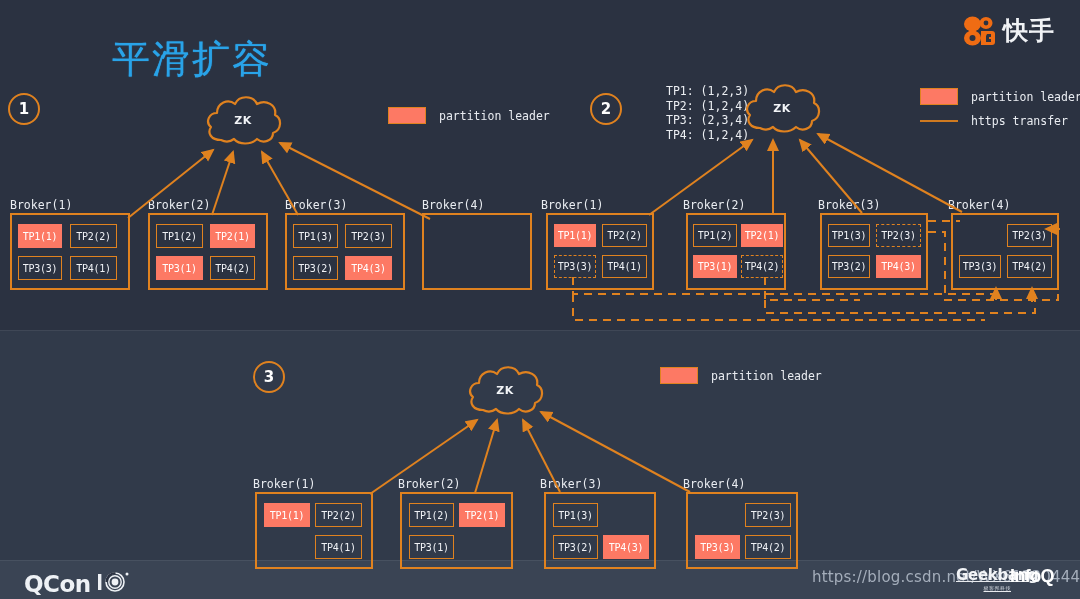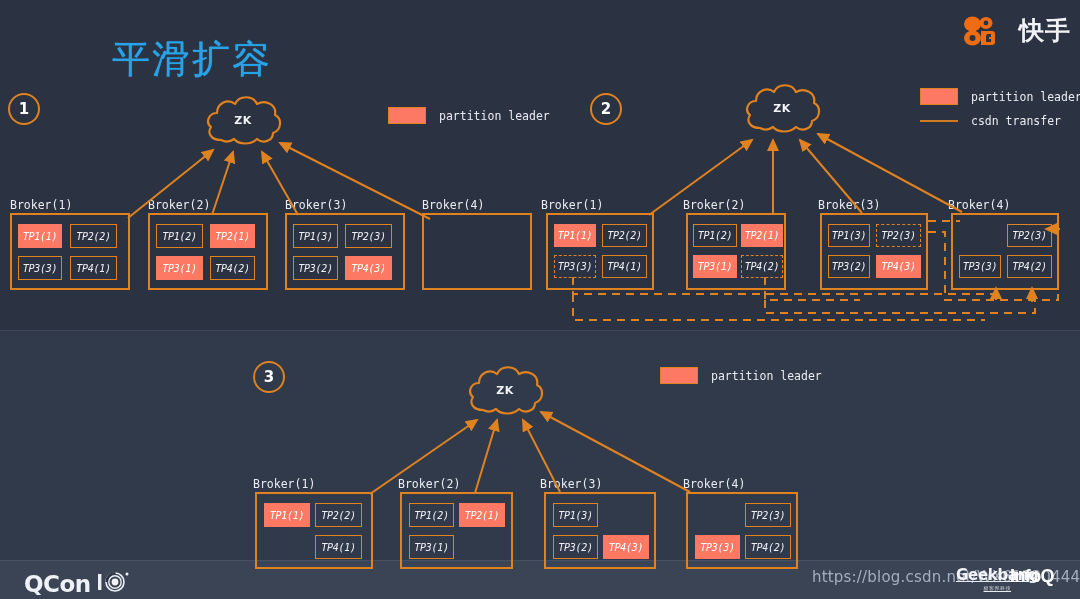--- a/index.html
+++ b/index.html
@@ -21,21 +21,21 @@
   
   .title{
     position:absolute;left:103px;top:34px;
     font-family:"DejaVu Sans","Liberation Sans",sans-serif;
     font-size:38px;font-weight:400;color:#29a3e8;letter-spacing:2px;
     text-shadow:0 0 1px #29a3e8;
     margin-left:9px;
   }
 
   
-  .ks-logo{position:absolute;left:960px;top:14px;display:flex;align-items:flex-end;gap:21px;}
+  .ks-logo{position:absolute;left:960px;top:14px;display:flex;align-items:flex-end;gap:5px;}
   .ks-mark{width:38px;height:32px;position:relative;}
   .ks-text{
     font-family:"DejaVu Sans","Liberation Sans",sans-serif;
     font-size:25px;color:#f0f2f5;font-weight:600;letter-spacing:1px;
   }
 
   
   .qcon{position:absolute;left:24px;top:570px;display:flex;align-items:center;gap:6px;}
   .qcon-text{
     font-family:"DejaVu Sans","Liberation Sans",sans-serif;
@@ -72,21 +72,21 @@
     position:absolute;left:0;right:0;top:50%;transform:translateY(-50%);
     text-align:center;font-size:11px;font-weight:700;color:#f2f4f7;
     letter-spacing:.5px;font-family:"DejaVu Sans","Liberation Sans",sans-serif;
   }
 
   
   .broker-label{
     position:absolute;font-size:11.5px;color:#e9ecf1;letter-spacing:0px;white-space:nowrap;
   }
   .broker-box{
-    position:absolute;border:2px solid #e0821f;box-sizing:border-box;background:transparent;font-style:italic;
+    position:absolute;border:2px solid #e0821f;box-sizing:border-box;background:transparent;
   }
   .tp{
     position:absolute;box-sizing:border-box;
     border:1.6px solid #e0821f;
     display:flex;align-items:center;justify-content:center;
     font-size:10px;color:#f0f2f6;letter-spacing:-.3px;white-space:nowrap;
   }
   .tp.leader{background:#fd7964;border-color:#fd7964;color:#fff;}
   .tp.ghost{border-style:dashed;border-color:#e0821f;background:transparent;}
 
@@ -196,36 +196,40 @@
     <div class="tp leader" style="left:58px;top:41px;width:47px;height:24px;">TP4(3)</div>
   </div>
 
   <div class="broker-label" style="left:422px;top:198px;">Broker(4)</div>
   <div class="broker-box" style="left:422px;top:213px;width:110px;height:77px;"></div>
 
   <div class="step-circle" style="left:590px;top:93px;">
     <span>2</span>
   </div>
 
+  <div class="tp-list" style="left:666px;top:84px;">TP1: (1,2,3)
+TP2: (1,2,4)
+TP3: (2,3,4)
+TP4: (1,2,4)</div>
 
   <div class="cloud" style="left:742px;top:80px;width:80px;height:56px;">
     <svg width="80" height="56" viewBox="0 0 80 56">
       <path d="M18,48 C8,48 4,41 8,35 C2,30 6,21 14,21 C14,11 25,6 32,12 C36,3 50,3 54,12 C63,7 74,13 72,23 C79,26 79,38 70,41 C70,49 60,52 54,47 C48,53 36,53 31,47 C27,50 22,50 18,48 Z" fill="none" stroke="#e0821f" stroke-width="2.2" stroke-linejoin="round"></path>
     </svg>
     <div class="zk-label">ZK</div>
   </div>
 
   <div class="legend" style="left:920px;top:88px;">
     <div class="legend-row">
       <div class="legend-swatch"></div>
       <div class="legend-text">partition leader</div>
     </div>
     <div class="legend-row">
       <div class="legend-line"></div>
-      <div class="legend-text">csdn transfer</div>
+      <div class="legend-text">https transfer</div>
     </div>
   </div>
 
   <div class="broker-label" style="left:541px;top:198px;">Broker(1)</div>
   <div class="broker-box" style="left:546px;top:213px;width:108px;height:77px;">
     <div class="tp leader" style="left:6px;top:9px;width:42px;height:23px;">TP1(1)</div>
     <div class="tp" style="left:54px;top:9px;width:45px;height:23px;">TP2(2)</div>
     <div class="tp ghost" style="left:6px;top:40px;width:42px;height:23px;">TP3(3)</div>
     <div class="tp" style="left:54px;top:40px;width:45px;height:23px;">TP4(1)</div>
   </div>

